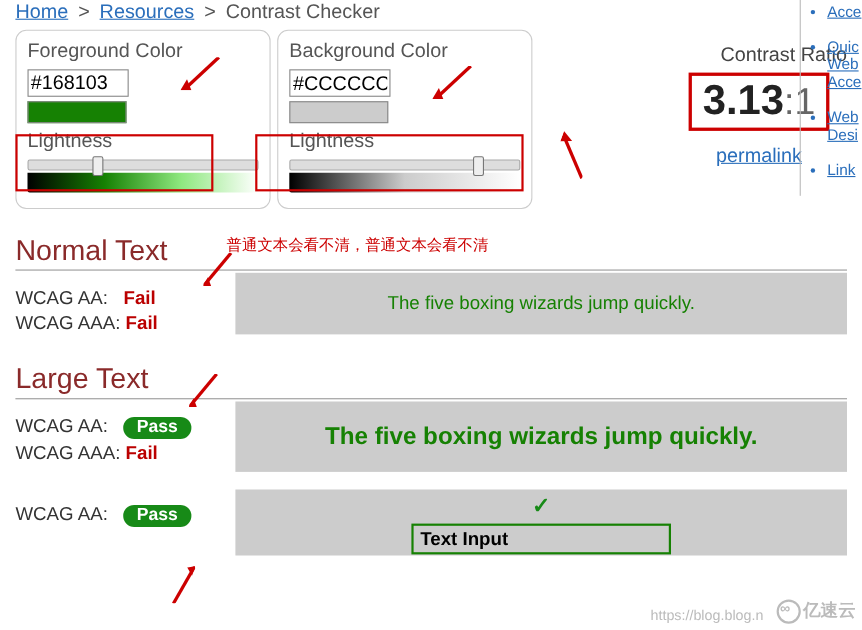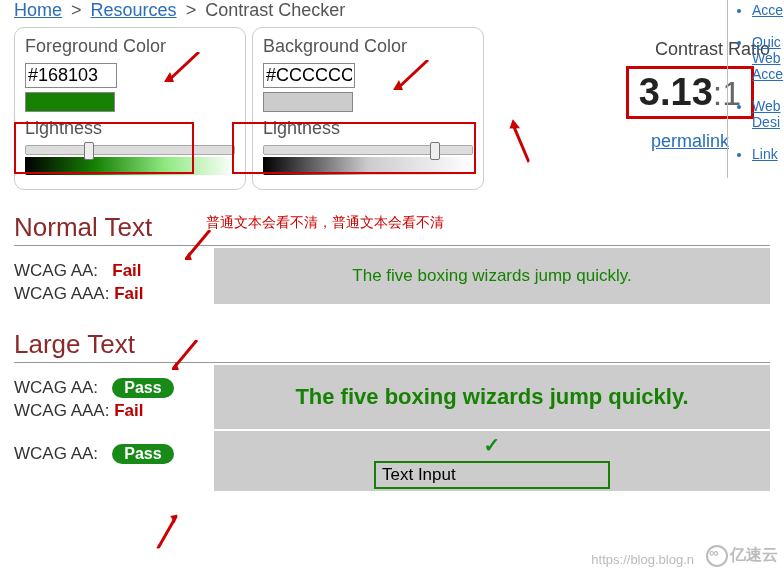--- a/index.html
+++ b/index.html
@@ -98,21 +98,21 @@
   .ratio-suffix { font-size: 34px; color: #666; }
   .permalink {
     display: block;
     margin-top: 12px;
     color: #2a6ebb;
     text-decoration: underline;
     font-size: 18px;
   }
   
   .section {
-    margin: 2px 14px;
+    margin: 16px 14px;
   }
   h2 {
     font-size: 26px;
     font-weight: normal;
     color: #8a2a2a;
     margin: 22px 0 2px 0;
     border-bottom: 1px solid #999;
     padding-bottom: 2px;
   }
   .criteria {
@@ -152,20 +152,21 @@
     justify-content: center;
     gap: 4px;
   }
   .check { color: #178a17; font-size: 20px; font-weight: bold; }
   .ti-input {
     width: 220px;
     background: #ccc;
     border: 2px solid #168103;
     font-size: 17px;
     padding: 2px 6px;
+    font-weight: bold;
   }
   .clearfix::after { content: ""; display: block; clear: both; }
   
   .right-nav {
     position: absolute;
     right: -2px;
     top: 0;
     width: 52px;
     border-left: 1px solid #bbb;
     padding-left: 6px;

